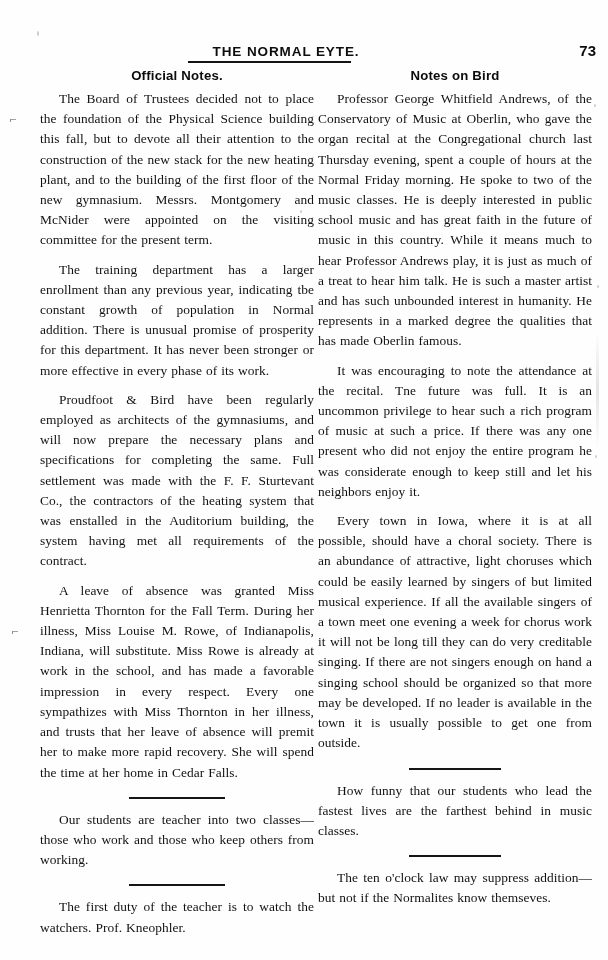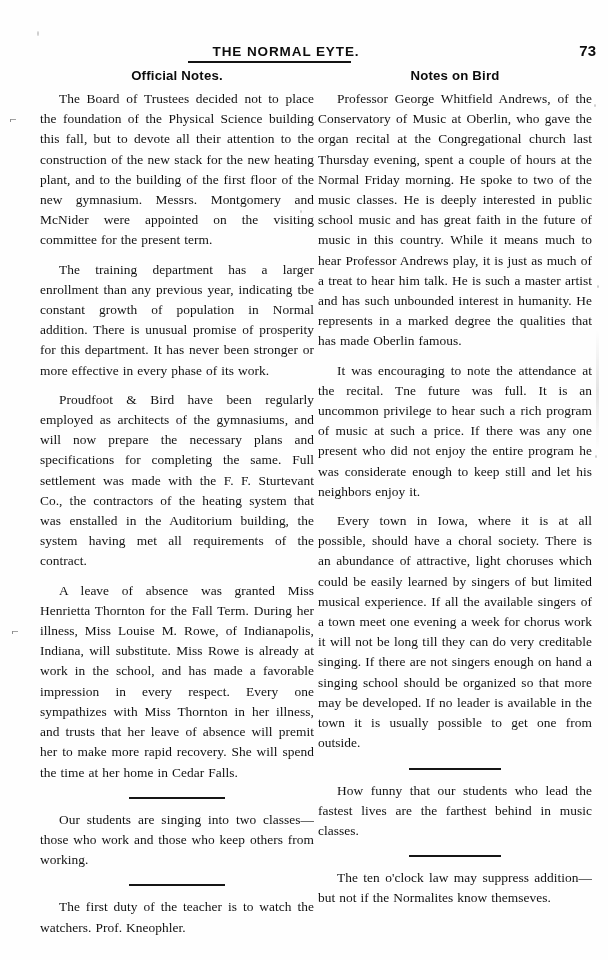--- a/index.html
+++ b/index.html
@@ -166,21 +166,21 @@
 
   <div class="column" id="column-left">
     <h2 class="col-head">Official Notes.</h2>
 
     <p class="body">The Board of Trustees decided not to place the foundation of the Physical Science building this fall, but to devote all their attention to the construction of the new stack for the new heating plant, and to the building of the first floor of the new gymnasium. Messrs. Montgomery and McNider were appointed on the visiting committee for the present term.</p>
     <p class="body">The training department has a larger enrollment than any previous year, indicating tbe constant growth of population in Normal addition. There is unusual promise of prosperity for this department. It has never been stronger or more effective in every phase of its work.</p>
     <p class="body">Proudfoot &amp; Bird have been regularly employed as architects of the gymnasiums, and will now prepare the necessary plans and specifications for completing the same. Full settlement was made with the F. F. Sturtevant Co., the contractors of the heating system that was enstalled in the Auditorium building, the system having met all requirements of the contract.</p>
     <p class="body">A leave of absence was granted Miss Henrietta Thornton for the Fall Term. During her illness, Miss Louise M. Rowe, of Indianapolis, Indiana, will substitute. Miss Rowe is already at work in the school, and has made a favorable impression in every respect. Every one sympathizes with Miss Thornton in her illness, and trusts that her leave of absence will premit her to make more rapid recovery. She will spend the time at her home in Cedar Falls.</p>
 
     <div class="sep"></div>
-    <p class="body">Our students are singing into two classes—those who work and those who keep others from working.</p>
+    <p class="body">Our students are teacher into two classes—those who work and those who keep others from working.</p>
 
     <div class="sep"></div>
     <p class="body">The first duty of the teacher is to watch the watchers.   Prof. Kneophler.</p>
   </div>
 
   <div class="column" id="column-right">
     <h2 class="col-head">Notes on Bird</h2>
 
     <p class="body">Professor George Whitfield Andrews, of the Conservatory of Music at Oberlin, who gave the organ recital at the Congregational church last Thursday evening, spent a couple of hours at the Normal Friday morning. He spoke to two of the music classes. He is deeply interested in public school music and has great faith in the future of music in this country. While it means much to hear Professor Andrews play, it is just as much of a treat to hear him talk. He is such a master artist and has such unbounded interest in humanity. He represents in a marked degree the qualities that has made Oberlin famous.</p>
     <p class="body">It was encouraging to note the attendance at the recital. Tne future was full. It is an uncommon privilege to hear such a rich program of music at such a price. If there was any one present who did not enjoy the entire program he was considerate enough to keep still and let his neighbors enjoy it.</p>

